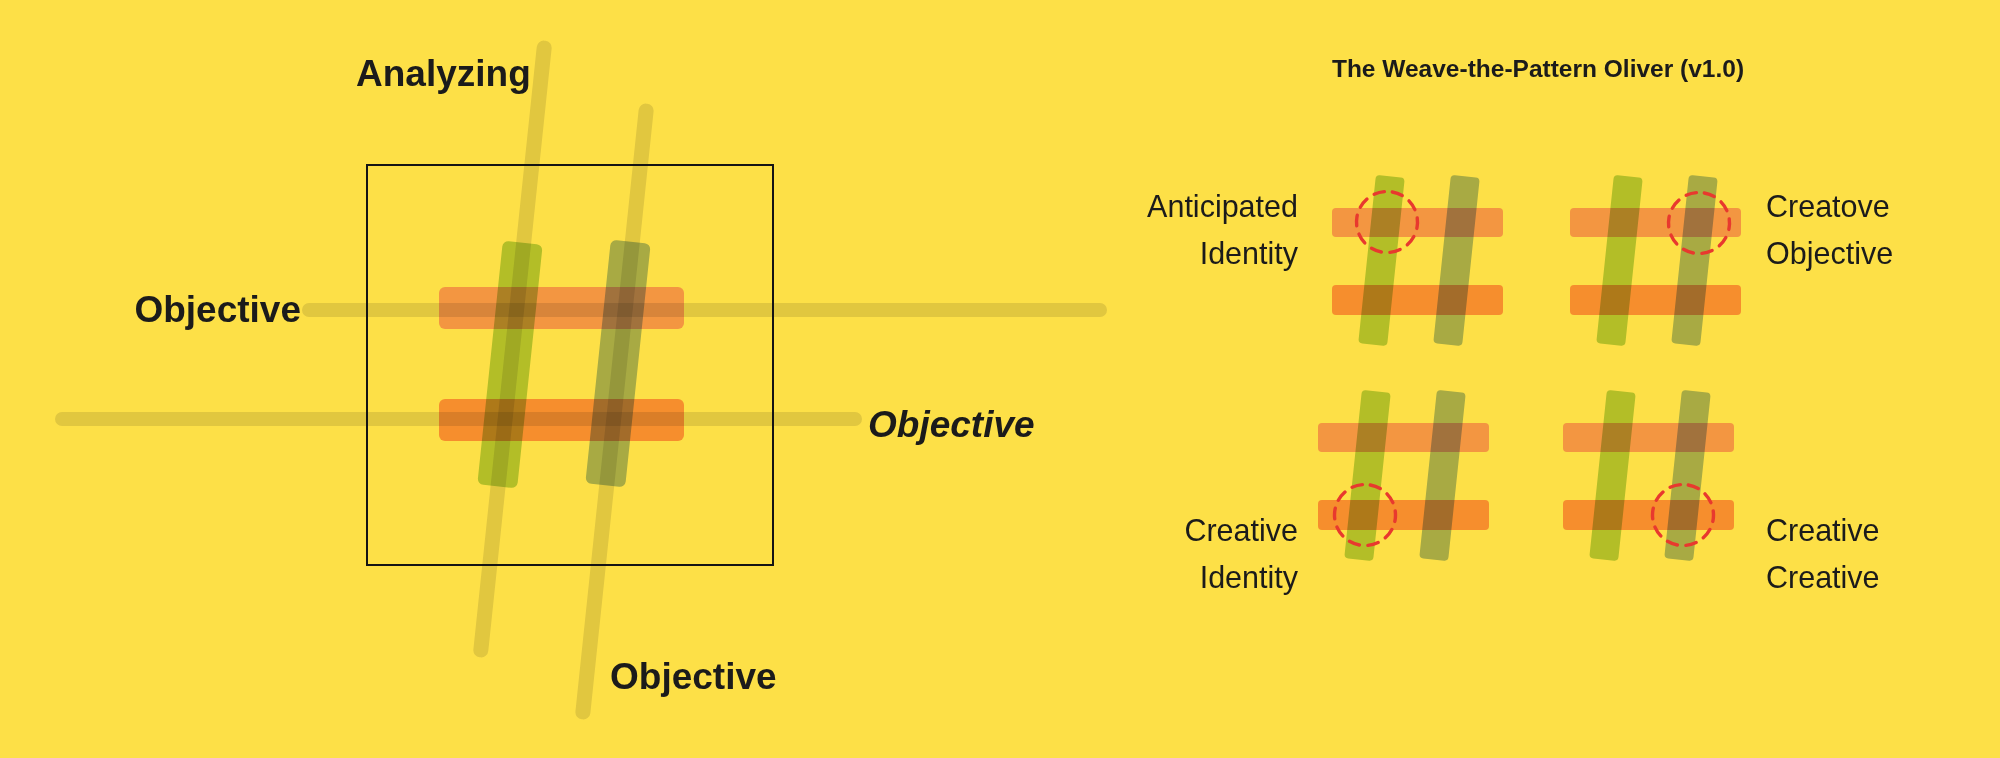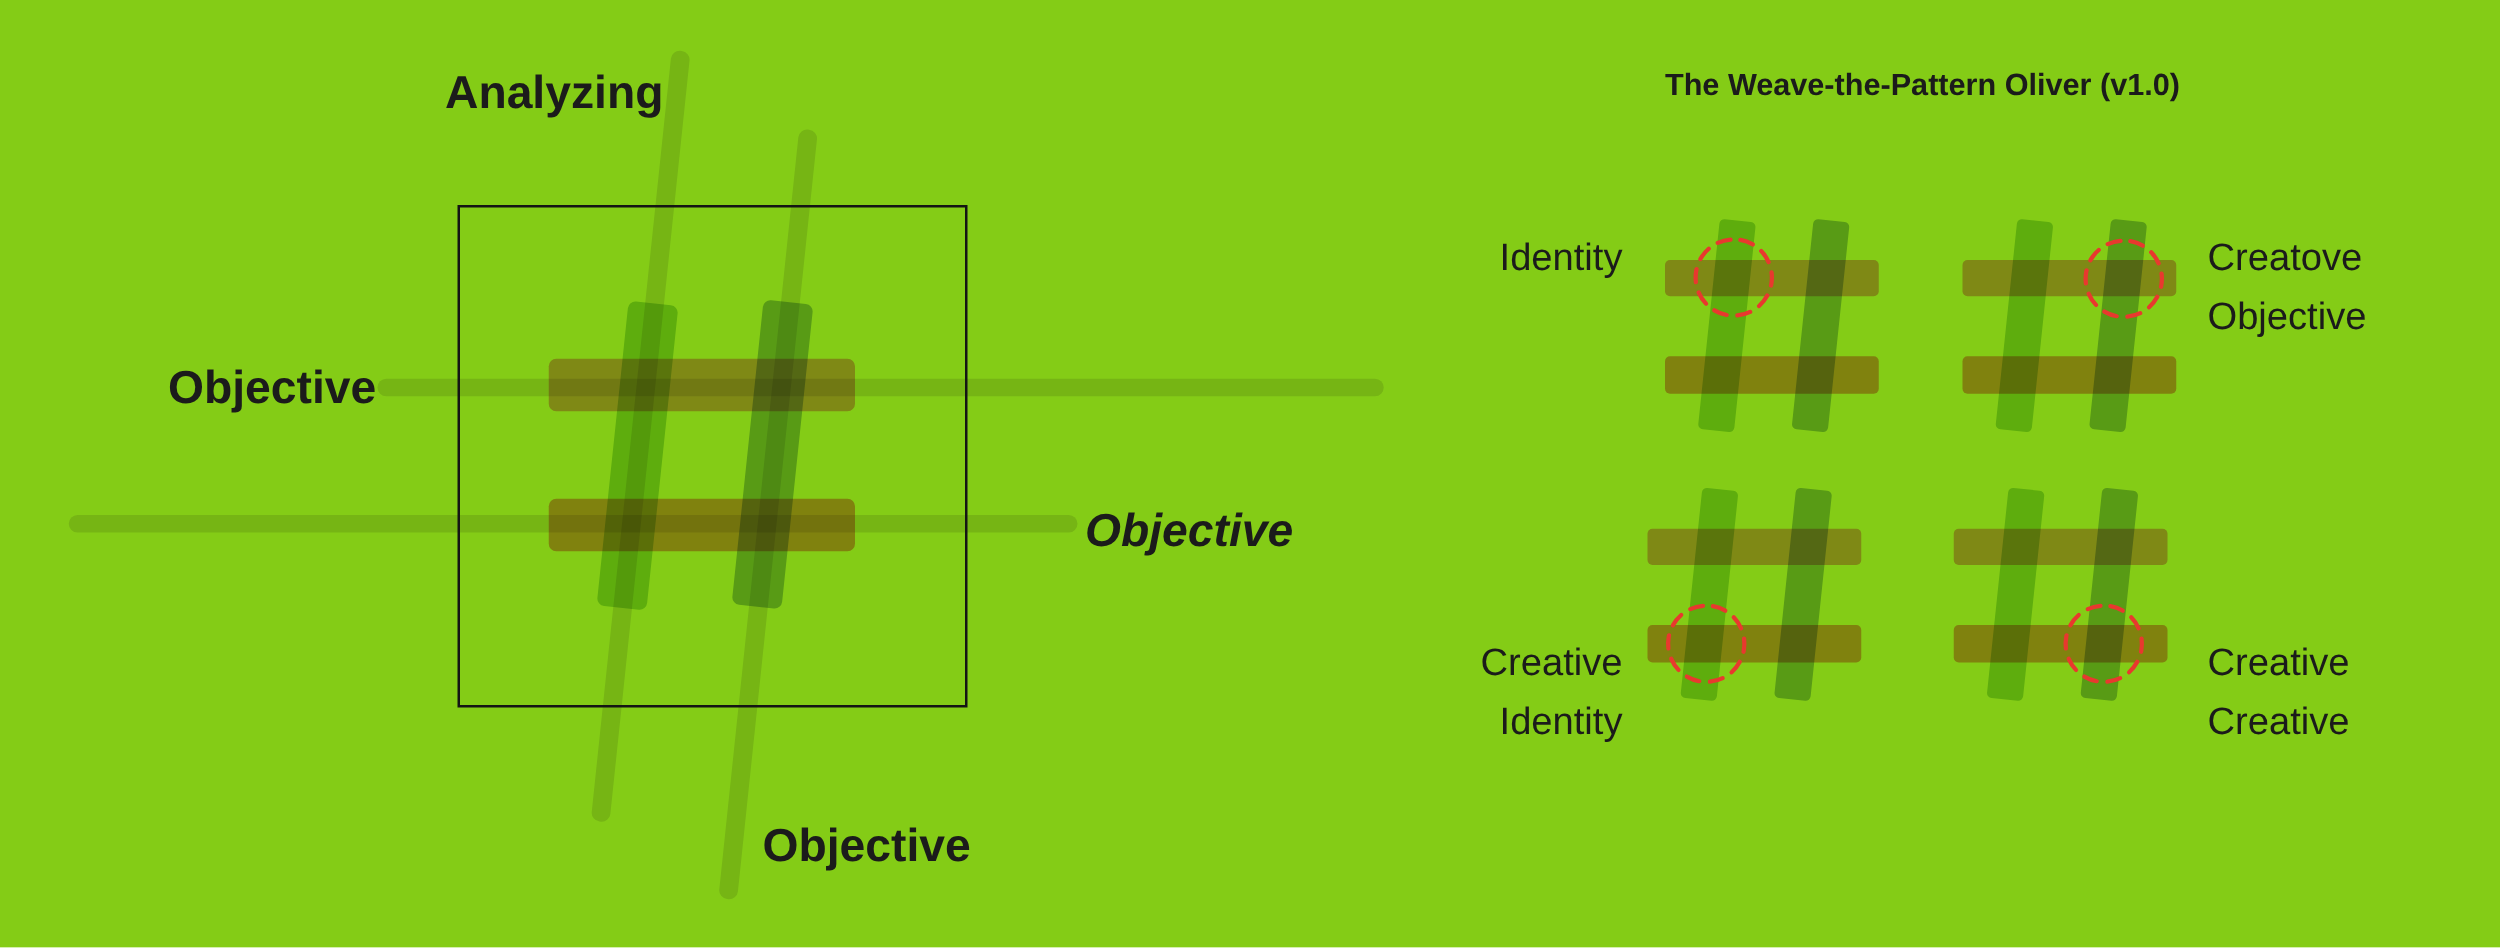--- a/index.html
+++ b/index.html
@@ -1,17 +1,17 @@
 <!DOCTYPE html>
 <html><head>
 <meta charset="utf-8">
 <style>
   html,body{margin:0;padding:0;background:#ffffff;}
   .canvas{
-    position:relative;width:2000px;height:758px;background:#84cc16;overflow:hidden;
+    position:relative;width:2000px;height:758px;background:#fde047;overflow:hidden;
     font-family:"Liberation Sans","DejaVu Sans",sans-serif;color:#1b1b1b;
   }
   
   .thread{position:absolute;mix-blend-mode:multiply;}
   .gray{background:#e3e3e3;border-radius:7px;}
   .pink{background:#f5abe9;}
   .red{background:#f8a2a2;}
   .green{background:#b5d98c;}
   .blue{background:#a9c2ee;}
   .tilt{transform:rotate(6deg);}
@@ -119,20 +119,21 @@
     <div class="h pink pink-b"></div>
     <div class="h red red-b"></div>
     <div class="v green green-b"></div>
     <div class="v blue blue-b"></div>
     <svg class="hl-circle" viewBox="0 0 70 70">
       <circle cx="35" cy="35" r="30.5" fill="none" stroke="#e8392e" stroke-width="3.4" stroke-dasharray="10.6 8.6" stroke-linecap="round" transform="rotate(-80 35 35)"></circle>
     </svg>
   </div>
 
   <div class="mini-label align-r ml-1">
+    <div>Anticipated</div>
     <div>Identity</div>
   </div>
   <div class="mini-label ml-2">
     <div>Creatove</div>
     <div>Objective</div>
   </div>
   <div class="mini-label align-r ml-3">
     <div>Creative</div>
     <div>Identity</div>
   </div>

